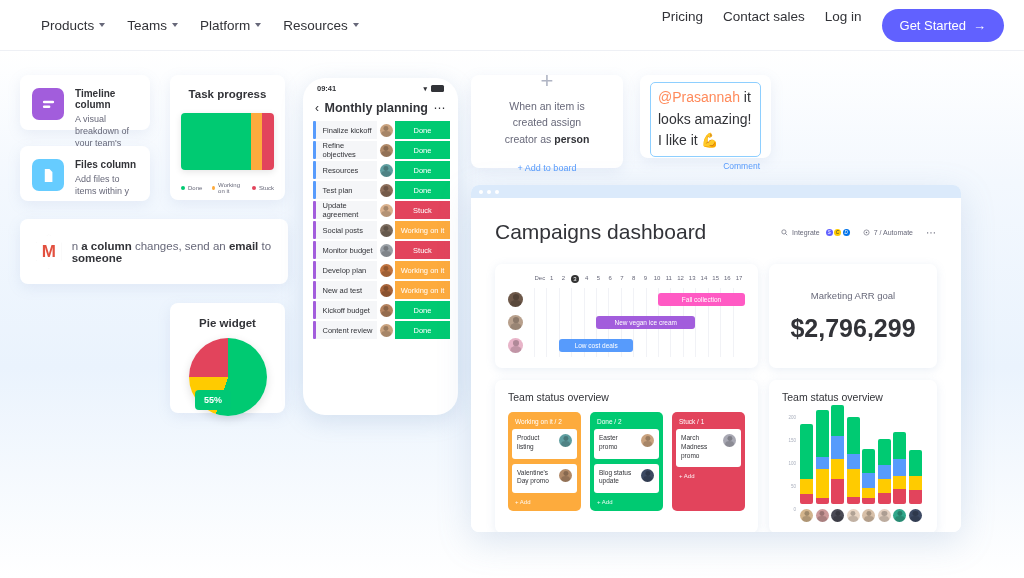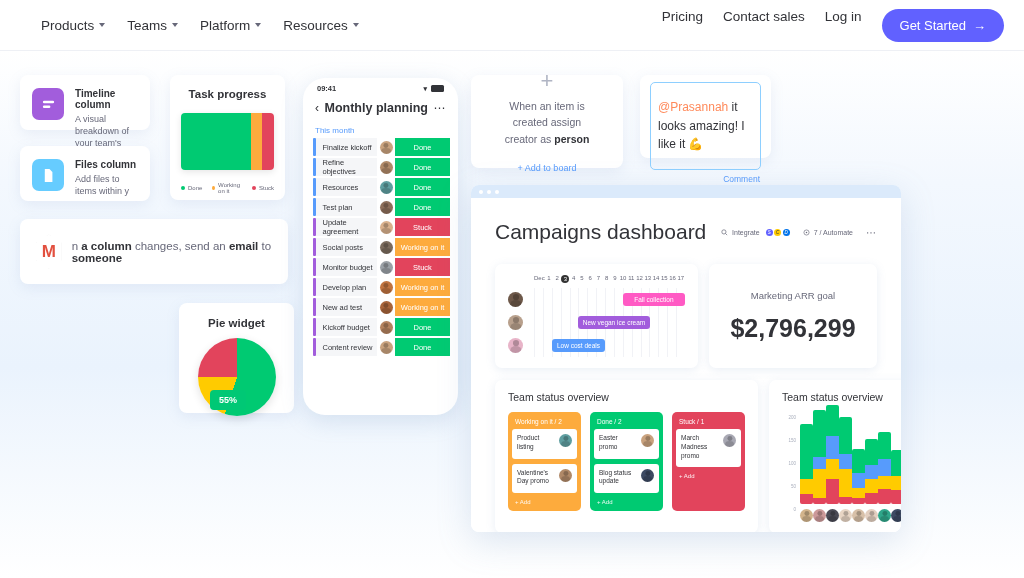--- a/index.html
+++ b/index.html
@@ -121,21 +121,21 @@
   .plus-txt { font-size: 10.5px; color: #676879; line-height: 1.55; }
   .plus-txt b { color: #323338; }
   .plus-link { font-size: 9px; color: #579bfc; margin-top: 16px; cursor: pointer; }
 
   
   .cmt-head { display: flex; align-items: center; padding: 9px 10px 0; gap: 7px; }
   .cmt-name { font-size: 10.5px; font-weight: bold; color: #323338; }
   .cmt-role { font-size: 7.5px; color: #676879; }
   .cmt-menu { margin-left: auto; font-size: 10px; color: #676879; line-height: .7; }
   .cmt-box { margin: 7px 10px 0; border: 1px solid #8ecfff; border-radius: 5px;
-             padding: 15px 7px; font-size: 12px; color: #323338; line-height: 1.55; }
+             padding: 4px 7px; font-size: 14px; color: #323338; line-height: 1.55; }
   .cmt-at { color: #ff8a5b; }
   .cmt-btn { text-align: right; font-size: 8.5px; color: #579bfc; padding: 4px 11px 0; cursor: pointer; }
 
   
   .win { position: absolute; border-radius: 8px; overflow: hidden;
          box-shadow: 0 10px 34px rgba(120,150,190,.22); background: #fff; }
   .win-chrome { height: 13px; background: #dbeafb; display: flex; align-items: center;
                 padding-left: 8px; gap: 4px; }
   .win-chrome i { width: 4px; height: 4px; border-radius: 50%; background: #fff; display: block; }
   .win-body { background: #fff; padding: 22px 24px 20px; }
@@ -287,21 +287,21 @@
           <i class="dot" style="background:#fdab3d"></i>
           <em style="font-style:normal">Working on it</em>
         </span>
       <span>
           <i class="dot" style="background:#e2445c"></i>
           <em style="font-style:normal">Stuck</em>
         </span>
     </div>
   </div>
 
-  <div class="card" style="left:170px; top:252px; width:115px; height:110px; padding:14px 17px;margin-left:9px;">
+  <div class="card" style="left:170px; top:252px; width:115px; height:110px; padding:14px 11px;">
     <div class="wtitle">Pie widget</div>
     <div style="position:relative; display:flex; justify-content:center; margin-top:9px;">
       <div class="pie" style="background:conic-gradient(#00ca72 0deg 198deg,#ffcb00 198deg 270deg,#e2445c 270deg 360deg)"></div>
       <div class="pie-tip">55%</div>
     </div>
   </div>
 
   <div class="phone" style="left:303px; top:27px; width:155px; height:337px;">
     <div class="notch"></div>
     <div class="statusbar">
@@ -310,21 +310,20 @@
         <span class="wifi">▾</span>
         <span class="battery"></span>
       </span>
     </div>
     <div class="ph-head">
       <span class="ph-chev">‹</span>
       <span class="ph-title">Monthly planning</span>
       <span class="ph-dots">⋯</span>
     </div>
 
-    <div class="grp blue">This month</div>
     <div>
       <div class="trow">
         <i class="tbar" style="background:#579bfc"></i>
         <span class="tname">Finalize kickoff</span>
         <span class="tav">
             <i class="av" style="width:13px;height:13px;background:#c9a27e"></i>
           </span>
         <span class="tstat" style="background:#00ca72">Done</span>
       </div>
       <div class="trow">
@@ -424,21 +423,21 @@
   </div>
 
   <div class="card" style="left:640px; top:24px; width:131px; height:83px;">
     <div class="cmt-box">
       <span class="cmt-at">@Prasannah</span><span> it looks amazing! I like it</span>
       <span>💪</span>
     </div>
     <div class="cmt-btn">Comment</div>
   </div>
 
-  <div class="win" style="left:471px; top:134px; width:430px; height:347px;">
+  <div class="win" style="left:471px; top:134px; width:490px; height:347px;">
     <div class="win-chrome">
       <i></i>
       <i></i>
       <i></i>
     </div>
     <div class="win-body">
       <div class="dash-top">
         <div class="dash-title">Campaigns dashboard</div>
         <div class="dash-tools">
           <div class="tool">

